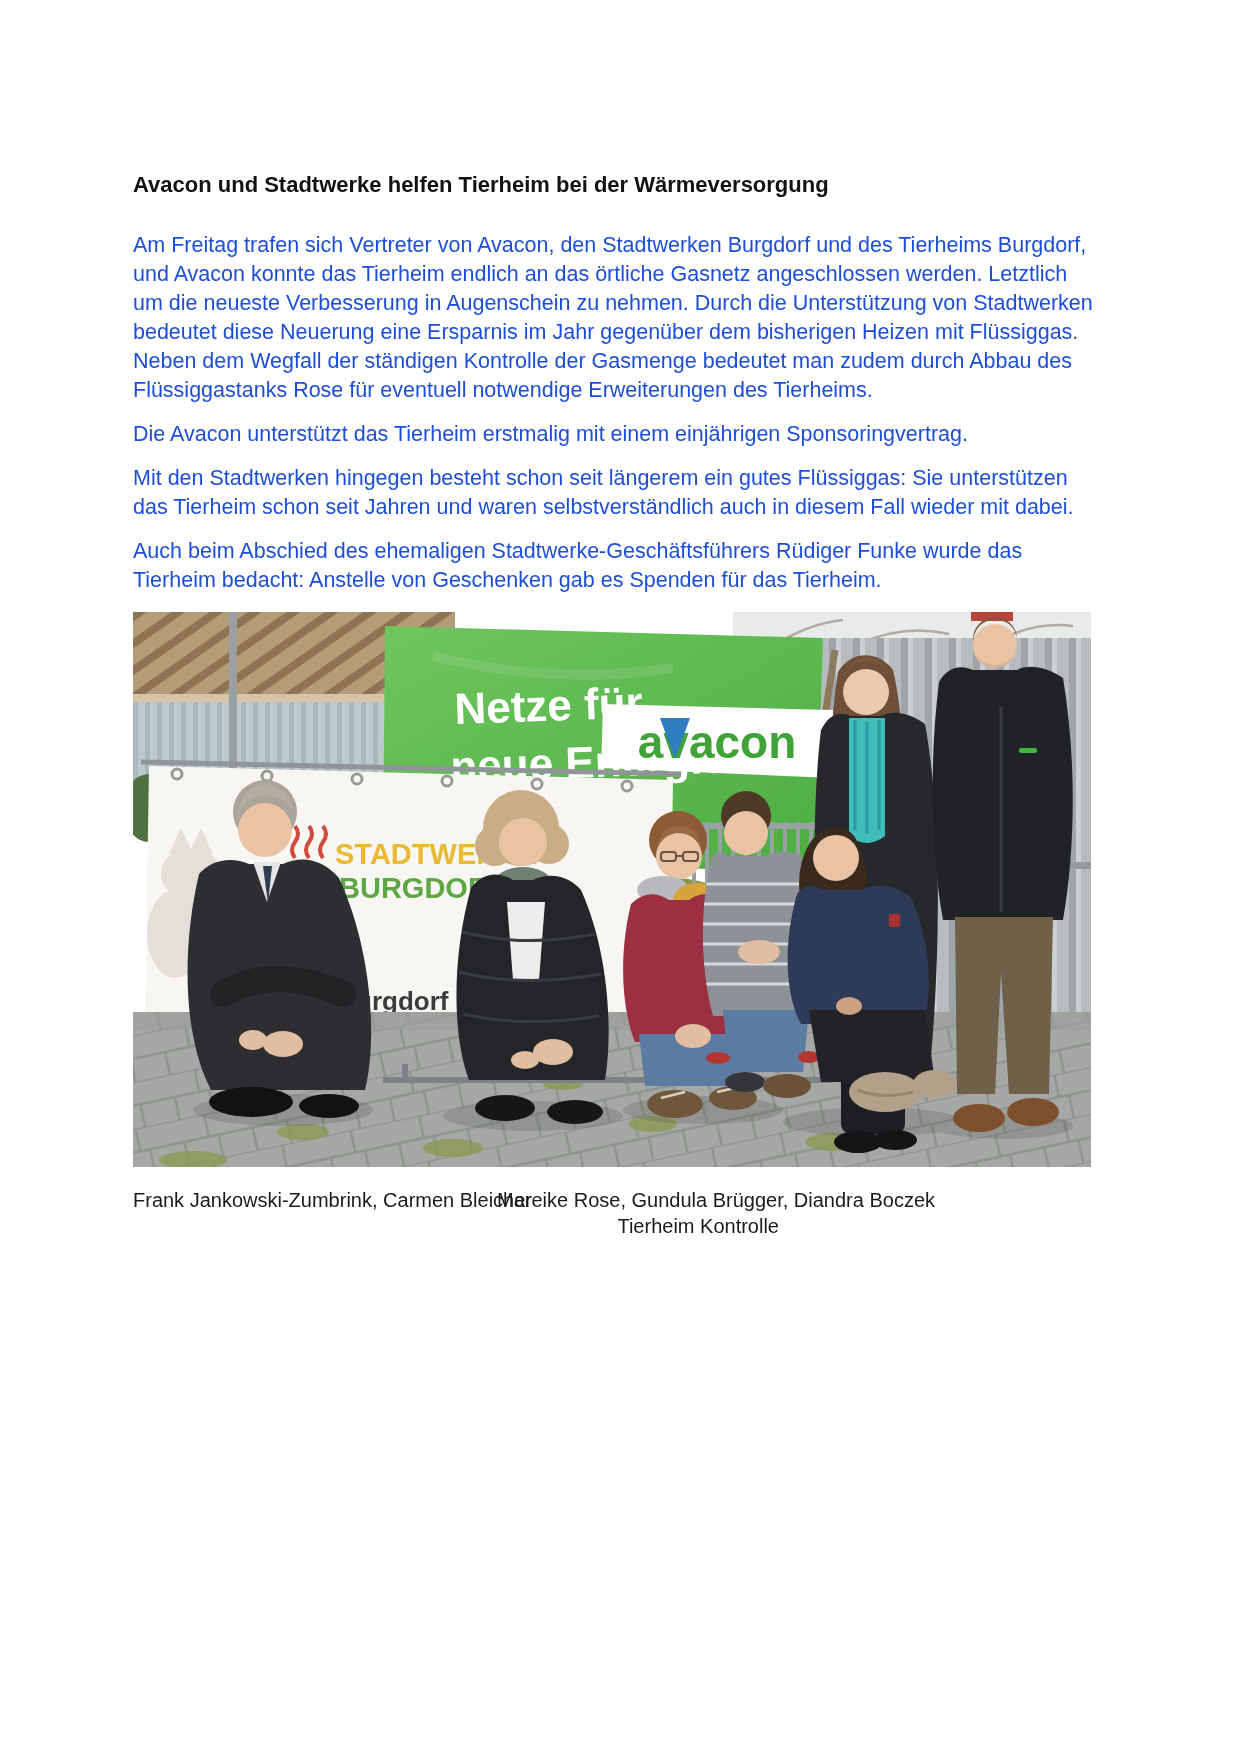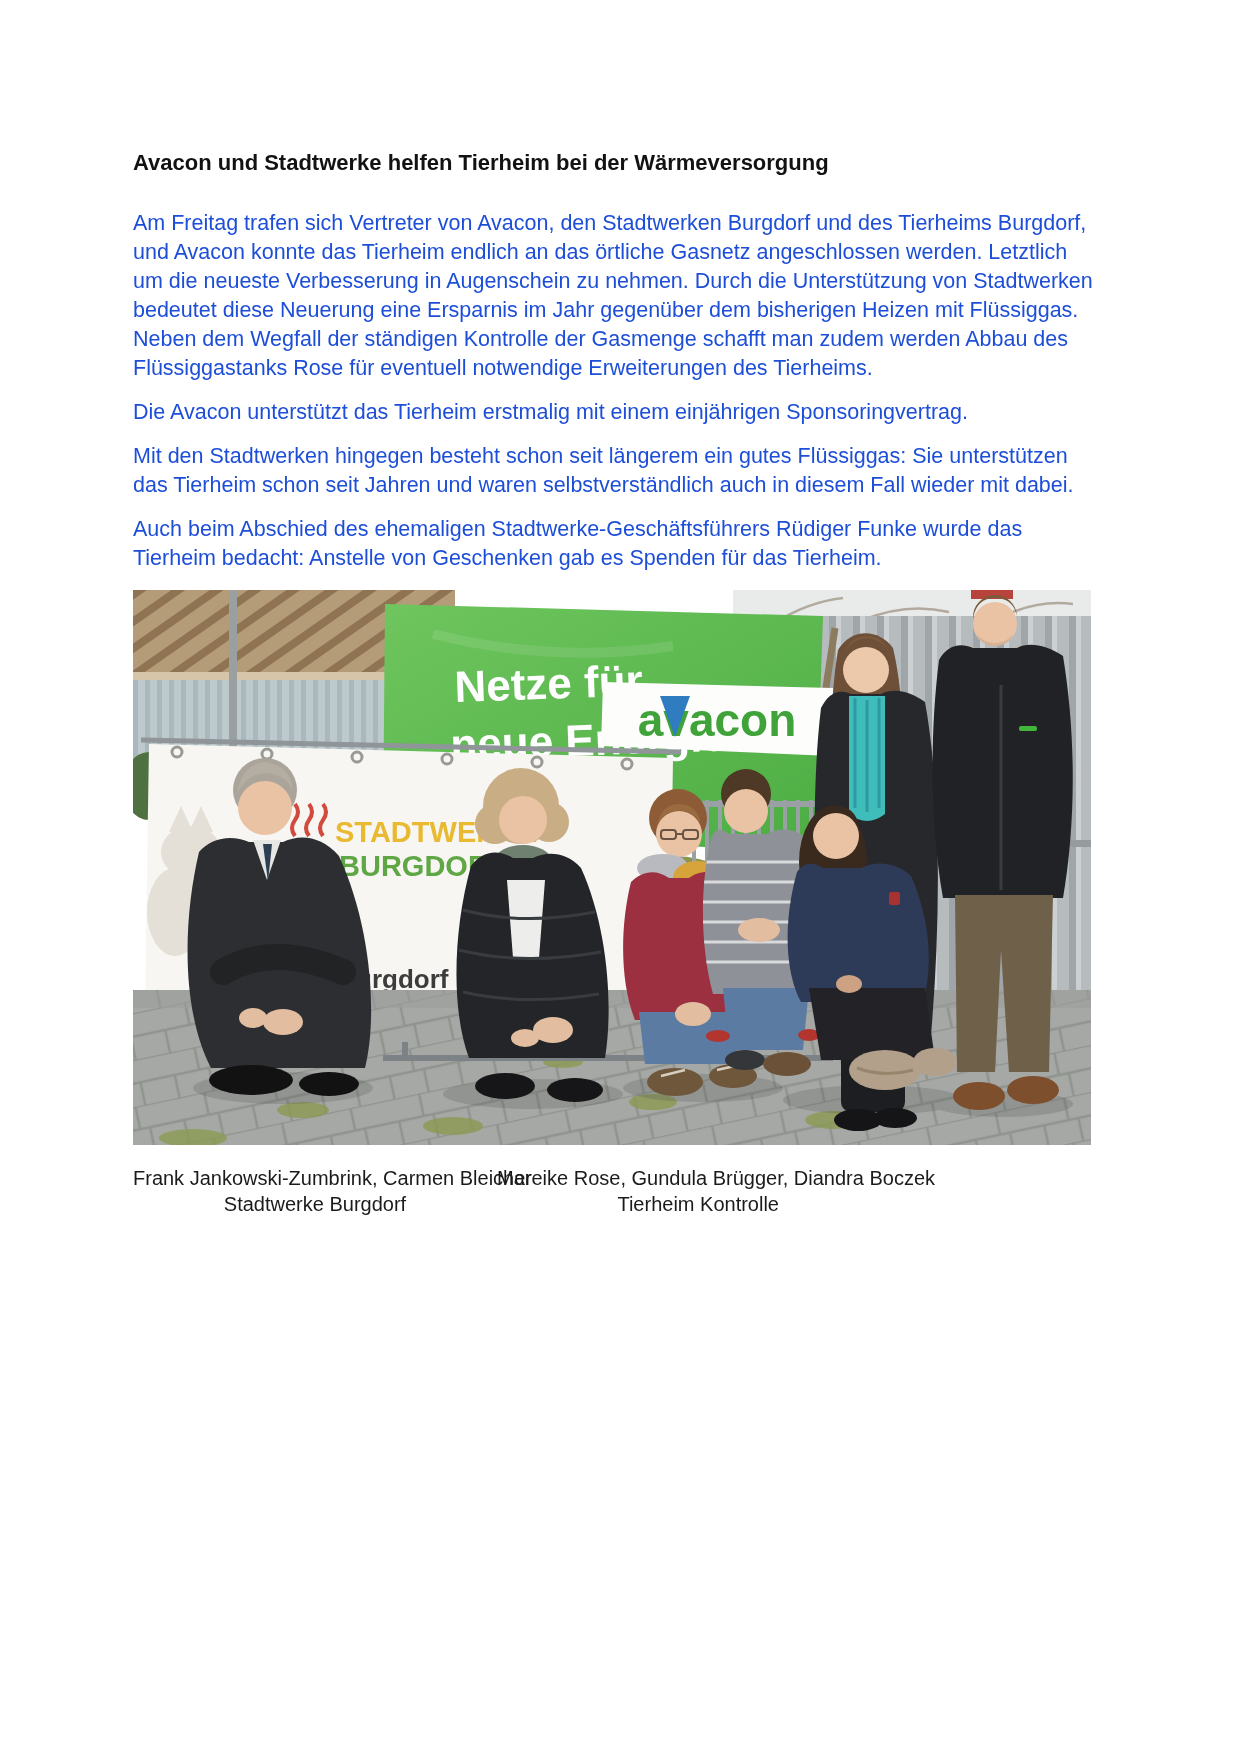--- a/index.html
+++ b/index.html
@@ -1,21 +1,21 @@
 <!DOCTYPE html>
 <html><head>
 <meta charset="utf-8">
 <style>
   html,body{margin:0;padding:0;background:#e9e9e9;}
   .page{
     width:1241px;height:1755px;background:#ffffff;position:relative;overflow:hidden;
     font-family:"Liberation Sans","DejaVu Sans",sans-serif;color:#181818;
     margin:0 auto;box-sizing:border-box;
   }
-  .doc{padding:148px 119px 0 133px;}
+  .doc{padding:148px 119px 0 133px;margin-top:22px;}
   h1.title{font-size:22px;line-height:30px;font-weight:bold;margin:0 0 31px 0;color:#121212;}
   .para{margin:0 0 15px 0;}
   .ln{display:block;white-space:nowrap;font-size:21.5px;line-height:29px;color:#1d4ed8;}
   figure.photo{margin:17px 0 0 0;width:958px;height:555px;display:block;}
   .captions{display:flex;width:958px;margin-top:20px;}
   .cap{text-align:center;}
   .cap .nm,.cap .org{font-size:20px;line-height:26px;white-space:nowrap;color:#1b1b1b;}
   .cap1{width:38%;}
   .cap2{width:42%;}
   .cap3{width:20%;}
@@ -27,21 +27,21 @@
   <main class="doc">
 
     <h1 class="title">Avacon und Stadtwerke helfen Tierheim bei der Wärmeversorgung</h1>
 
     <section>
       <p class="para">
         <span class="ln">Am Freitag trafen sich Vertreter von Avacon, den Stadtwerken Burgdorf und des Tierheims Burgdorf,</span>
         <span class="ln">und Avacon konnte das Tierheim endlich an das örtliche Gasnetz angeschlossen werden. Letztlich</span>
         <span class="ln">um die neueste Verbesserung in Augenschein zu nehmen. Durch die Unterstützung von Stadtwerken</span>
         <span class="ln">bedeutet diese Neuerung eine Ersparnis im Jahr gegenüber dem bisherigen Heizen mit Flüssiggas.</span>
-        <span class="ln">Neben dem Wegfall der ständigen Kontrolle der Gasmenge schafft man zudem werden Abbau des</span>
+        <span class="ln">Neben dem Wegfall der ständigen Kontrolle der Gasmenge bedeutet man zudem durch Abbau des</span>
         <span class="ln">Flüssiggastanks Rose für eventuell notwendige Erweiterungen des Tierheims.</span>
       </p>
       <p class="para">
         <span class="ln">Die Avacon unterstützt das Tierheim erstmalig mit einem einjährigen Sponsoringvertrag.</span>
       </p>
       <p class="para">
         <span class="ln">Mit den Stadtwerken hingegen besteht schon seit längerem ein gutes Flüssiggas: Sie unterstützen</span>
         <span class="ln">das Tierheim schon seit Jahren und waren selbstverständlich auch in diesem Fall wieder mit dabei.</span>
       </p>
       <p class="para">
@@ -280,21 +280,20 @@
           <ellipse cx="752" cy="480" rx="36" ry="20" fill="#b3a08b"></ellipse>
           <ellipse cx="802" cy="472" rx="22" ry="14" fill="#b3a08b"></ellipse>
           <path d="M724,478 q28,10 56,2" stroke="#97856c" stroke-width="3" fill="none"></path>
         </g>
       </svg>
     </figure>
 
     <div class="captions">
       <div class="cap cap1">
         <div class="nm">Frank Jankowski-Zumbrink, Carmen Bleicher</div>
-        <div class="org">Stadtwerke Burgdorf</div>
       </div>
       <div class="cap cap2">
         <div class="nm">Mareike Rose, Gundula Brügger, Diandra Boczek</div>
         <div class="org">Tierheim Kontrolle</div>
       </div>
     </div>
 
   </main>
 </div>
 

